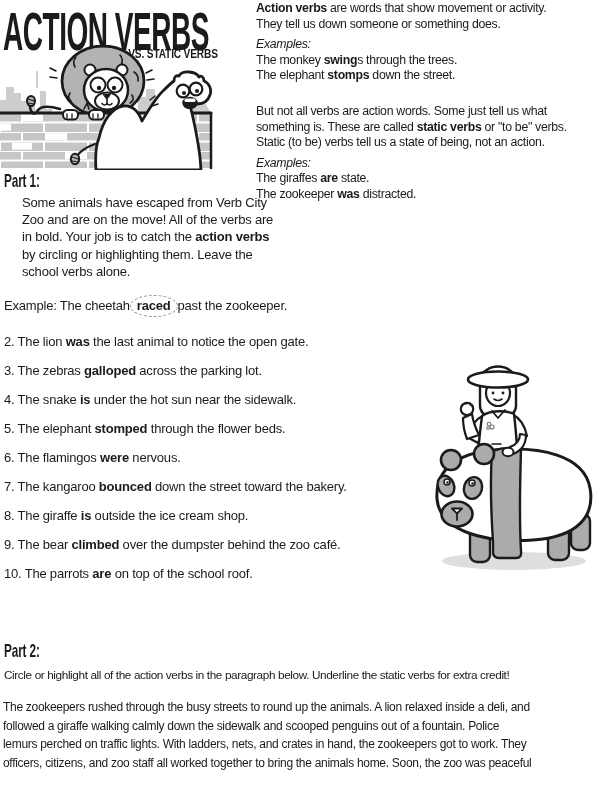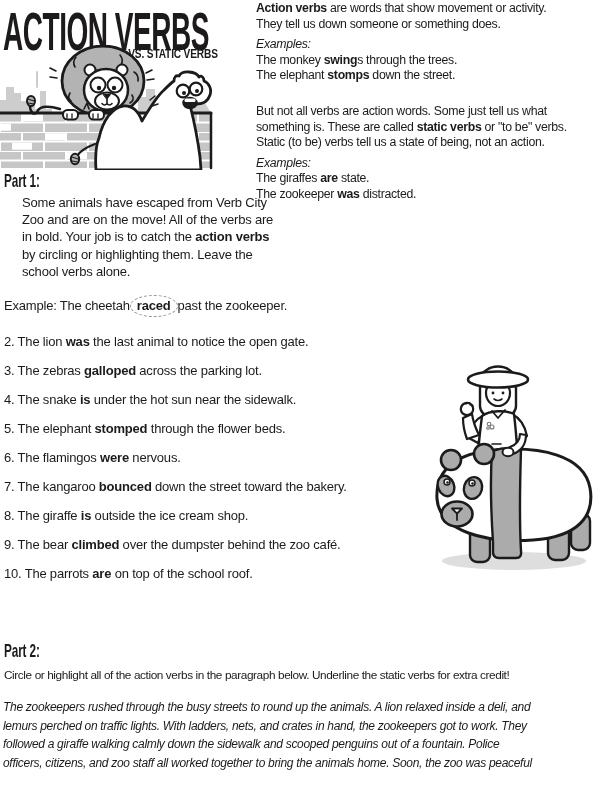--- a/index.html
+++ b/index.html
@@ -41,21 +41,21 @@
     border-radius:50%;
     padding:2px 6px 3px 6px;
     margin:0 0px;
   }
 
   .part1-list { left:4px; top:333px; font-size:13px; }
   .part1-list .item { line-height:17px; margin-bottom:12px; white-space:nowrap; }
 
   .part2-instr { left:4px; top:668px; font-size:11.8px; letter-spacing:-0.4px; white-space:nowrap; }
   .part2-para { left:3px; top:698px; font-size:12px; letter-spacing:-0.3px; }
-  .part2-para .line { line-height:18.6px; white-space:nowrap;font-style:italic; }
+  .part2-para .line { line-height:18.6px; white-space:nowrap; }
 
   
   .illus-top { left:0; top:45px; }
   .illus-side { left:432px; top:352px; }
   svg path, svg line, svg rect, svg circle, svg ellipse { stroke-linecap:round; stroke-linejoin:round; }
 </style>
 </head>
 <body>
 
 <div class="abs title">
@@ -265,16 +265,16 @@
     <path d="M25,161.5 V168" fill="none" stroke-width="1.8"></path>
   </g>
 </svg>
 
 <div class="abs part-head part2-head">
   <span class="cond">Part 2:</span>
 </div>
 <div class="abs part2-instr">Circle or highlight all of the action verbs in the paragraph below. Underline the static verbs for extra credit!</div>
 <div class="abs part2-para">
   <div class="line">The zookeepers rushed through the busy streets to round up the animals. A lion relaxed inside a deli, and</div>
+  <div class="line">followed a giraffe walking calmly down the sidewalk and scooped penguins out of a fountain. Police</div>
   <div class="line">lemurs perched on traffic lights. With ladders, nets, and crates in hand, the zookeepers got to work. They</div>
-  <div class="line">followed a giraffe walking calmly down the sidewalk and scooped penguins out of a fountain. Police</div>
   <div class="line">officers, citizens, and zoo staff all worked together to bring the animals home. Soon, the zoo was peaceful</div>
 </div>
 
 </body></html>

